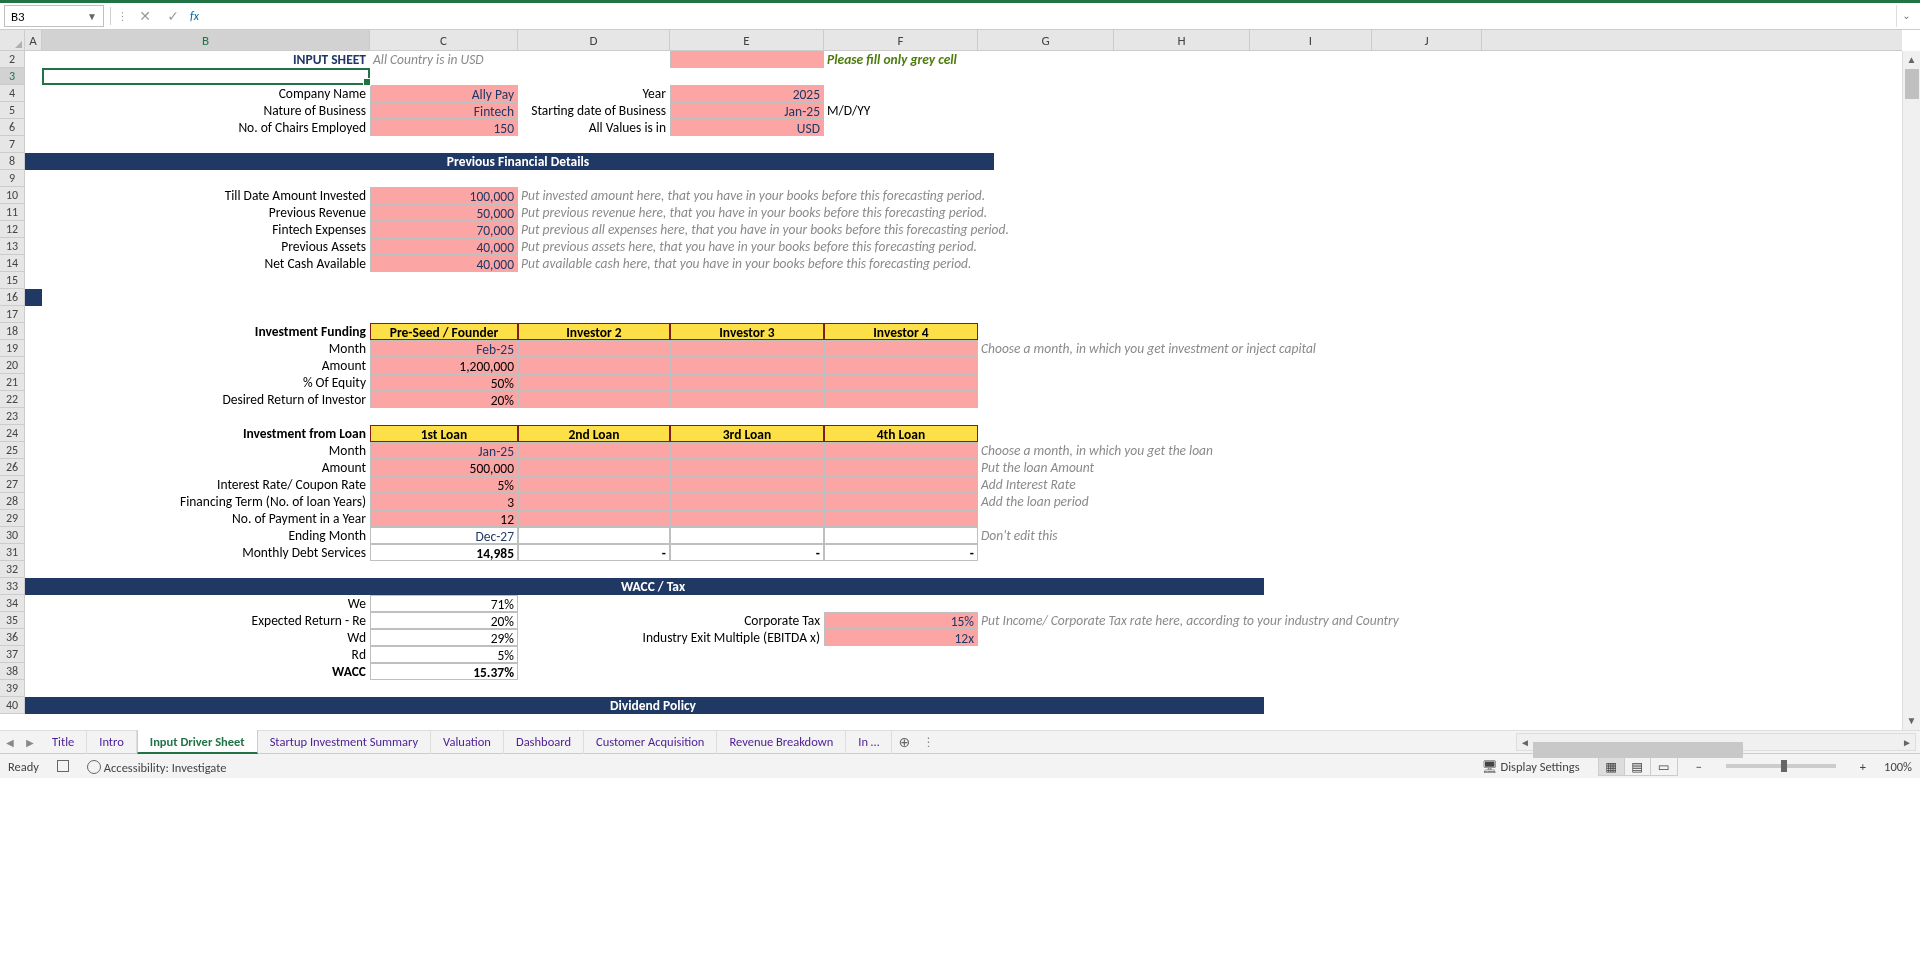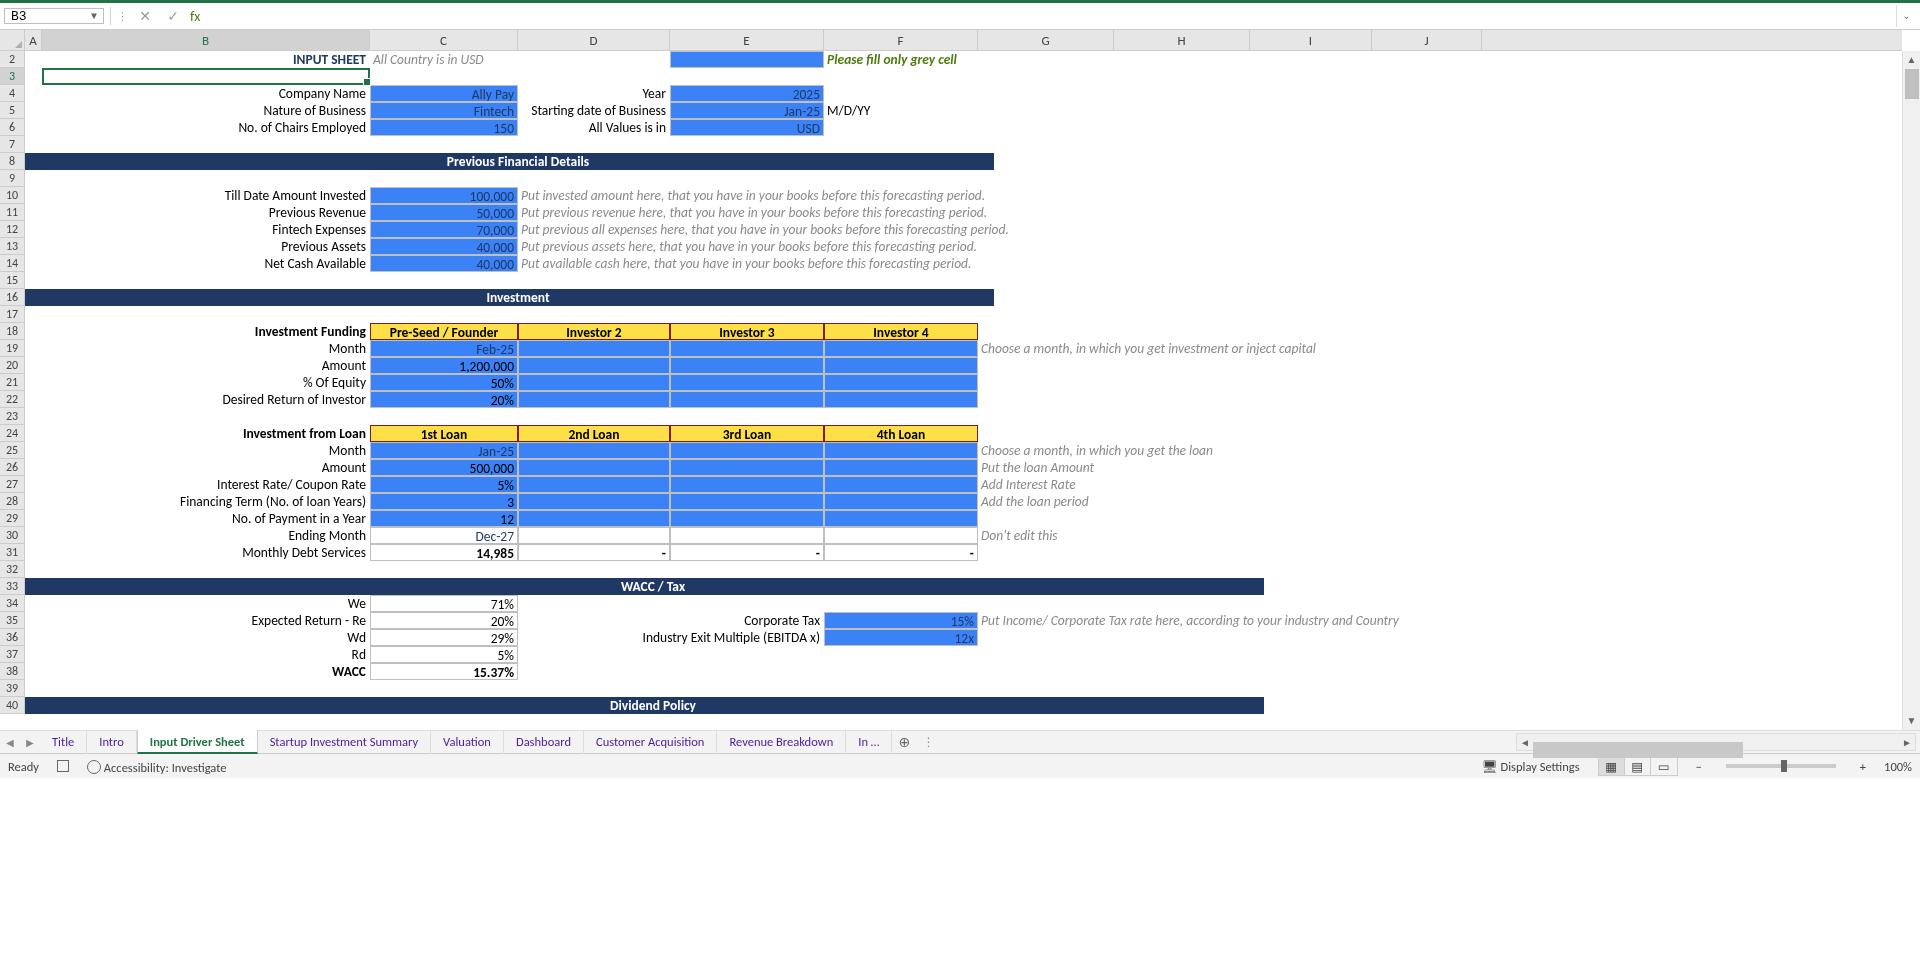--- a/index.html
+++ b/index.html
@@ -19,32 +19,31 @@
     display: flex;
     align-items: center;
     height: 27px;
     background: #fff;
     border-bottom: 1px solid #ccc;
     padding: 2px 4px;
     gap: 6px;
   }
   .name-box {
     width: 100px;
-    height: 16px;
+    height: 22px;
     border: 1px solid #bfbfbf;
     display: flex;
     align-items: center;
     padding: 0 6px;
     font-size: 13px;
-    font-family: Liberation Mono, monospace;
   }
   .name-box .arrow { margin-left: auto; color: #666; font-size: 10px; }
   .fb-divider { width: 1px; height: 18px; background: #d0d0d0; }
   .fb-btn { width: 22px; height: 22px; display: flex; align-items: center; justify-content: center; color: #9a9a9a; font-size: 14px; }
-  .fx-label { font-size: 14px; color: #4d7c0f; }
+  .fx-label { font-style: italic; font-size: 12px; color: #0369a1; }
   .formula-input { flex: 1; height: 22px; border: none; outline: none; font-size: 13px; padding: 0 4px; }
   .fb-expand { width: 20px; text-align: center; color: #777; font-size: 10px; border-left: 1px solid #ddd; height: 22px; line-height: 22px; }
 
   
   .grid-area {
     position: relative;
     height: 700px;
     width: 1920px;
     overflow: hidden;
     background: #fff;
@@ -74,21 +73,21 @@
   }
   .cells {
     position: absolute; left: 25px; top: 21px; right: 18px; bottom: 0;
   }
   .row { display: flex; height: 17px; }
   .cell {
     flex-shrink: 0; height: 17px; line-height: 17px; overflow: hidden;
     padding: 0 3px; font-size: 13.5px; white-space: nowrap;
   }
   .bh { background: #203864; color: #fff; font-weight: bold; text-align: center; }
-  .gy { background: #3b82f6; border: 1px solid #bfbfbf; }
+  .gy { background: #fca5a5; border: 1px solid #bfbfbf; }
   .wt { background: #fff; border: 1px solid #bfbfbf; }
   .rAlign { text-align: right; }
   .bold { font-weight: bold; }
   .blue { color: #203864; }
   .italic { font-style: italic; color: #8a8a8a; }
   .label { text-align: right; padding-right: 4px; }
   .thdr { font-weight: bold; border: 1px solid #7f1d1d; text-align: center; background: #fde047; }
   .nowrap-over { overflow: visible; }
 
   
@@ -310,21 +309,20 @@
         <div class="cell cB label">Net Cash Available</div>
         <div class="cell cC gy rAlign blue">40,000</div>
         <div class="cell italic nowrap-over" style="width:800px">Put available cash here, that you have in your books before this forecasting period.</div>
       </div>
     <div class="row">
         <div class="cell cA"></div>
       </div>
 
     <div class="row">
         <div class="cell cA bh"></div>
-        <div class="cell bh" style="width:952px">Investment</div>
       </div>
     <div class="row">
         <div class="cell cA"></div>
       </div>
 
     <div class="row">
       <div class="cell cA"></div>
       <div class="cell cB label bold">Investment Funding</div>
       <div class="cell cC thdr">Pre-Seed / Founder</div>
       <div class="cell cD thdr">Investor 2</div>

